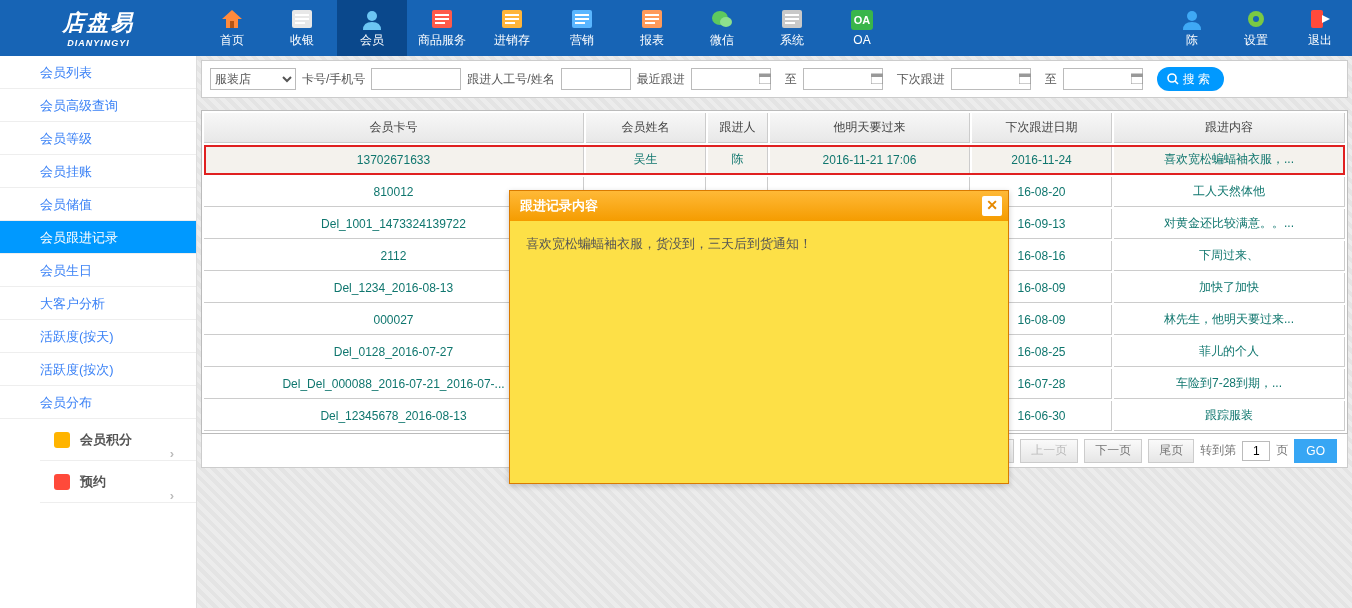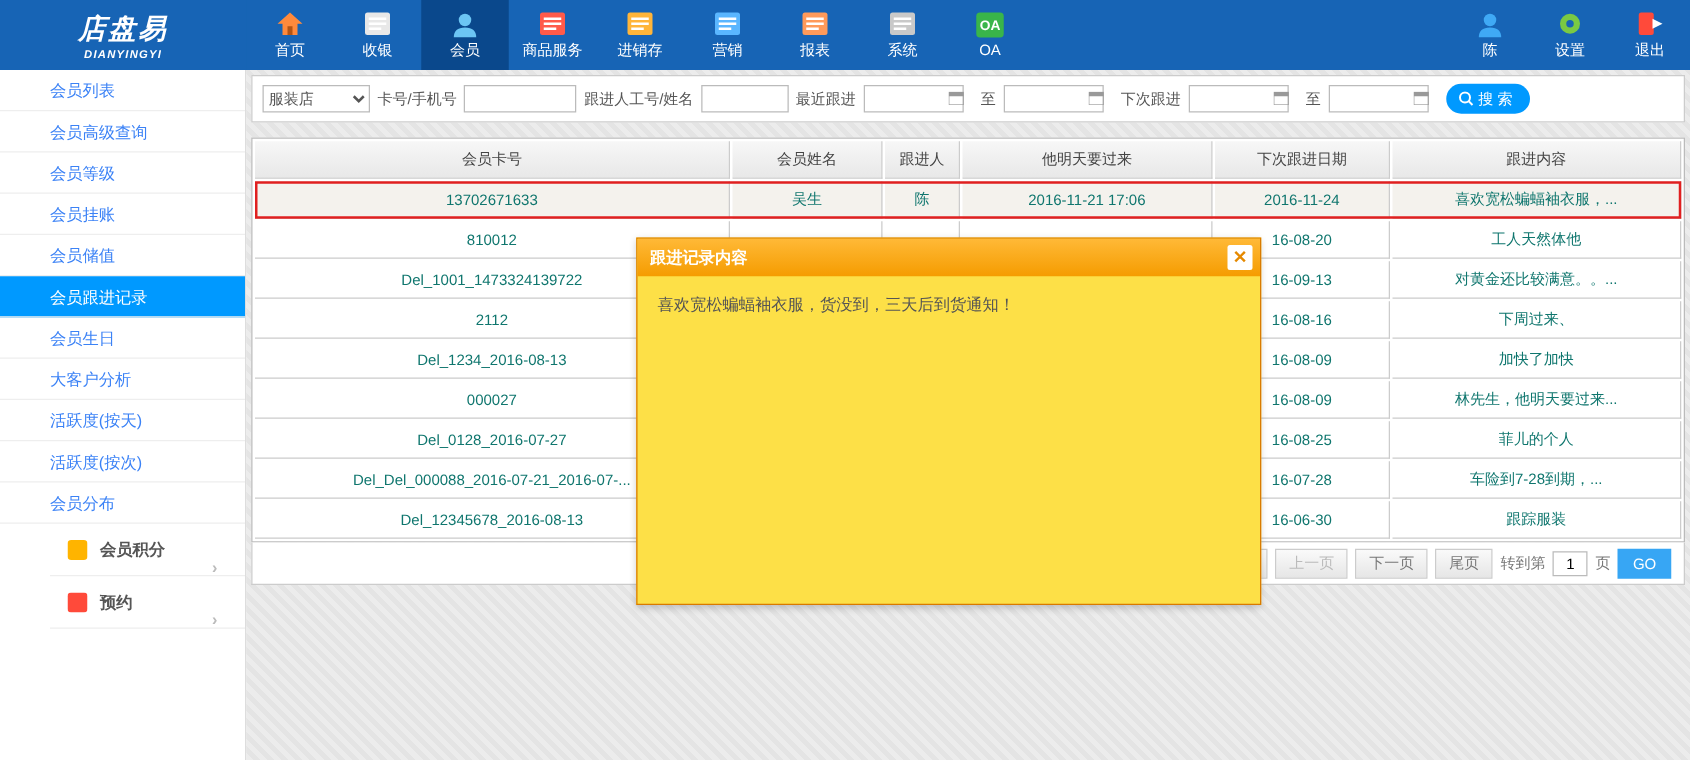--- a/index.html
+++ b/index.html
@@ -134,20 +134,29 @@
       <div class="nav-item">
         <span class="nav-icon">
           <svg width="24" height="22">
             <rect x="2" y="2" width="20" height="18" rx="2" fill="#ff9a5a"></rect>
             <rect x="5" y="6" width="14" height="2" fill="#fff"></rect>
             <rect x="5" y="10" width="14" height="2" fill="#fff"></rect>
             <rect x="5" y="14" width="10" height="2" fill="#fff"></rect>
           </svg>
         </span>
         <span class="nav-label">报表</span>
+      </div>
+      <div class="nav-item">
+        <span class="nav-icon">
+          <svg width="24" height="22">
+            <ellipse cx="10" cy="10" rx="8" ry="7" fill="#5ec95e"></ellipse>
+            <ellipse cx="16" cy="14" rx="6" ry="5" fill="#8de08d"></ellipse>
+          </svg>
+        </span>
+        <span class="nav-label">微信</span>
       </div>
       <div class="nav-item">
         <span class="nav-icon">
           <svg width="24" height="22">
             <rect x="2" y="2" width="20" height="18" rx="2" fill="#c9c9c9"></rect>
             <rect x="5" y="6" width="14" height="2" fill="#fff"></rect>
             <rect x="5" y="10" width="14" height="2" fill="#fff"></rect>
             <rect x="5" y="14" width="10" height="2" fill="#fff"></rect>
           </svg>
         </span>

